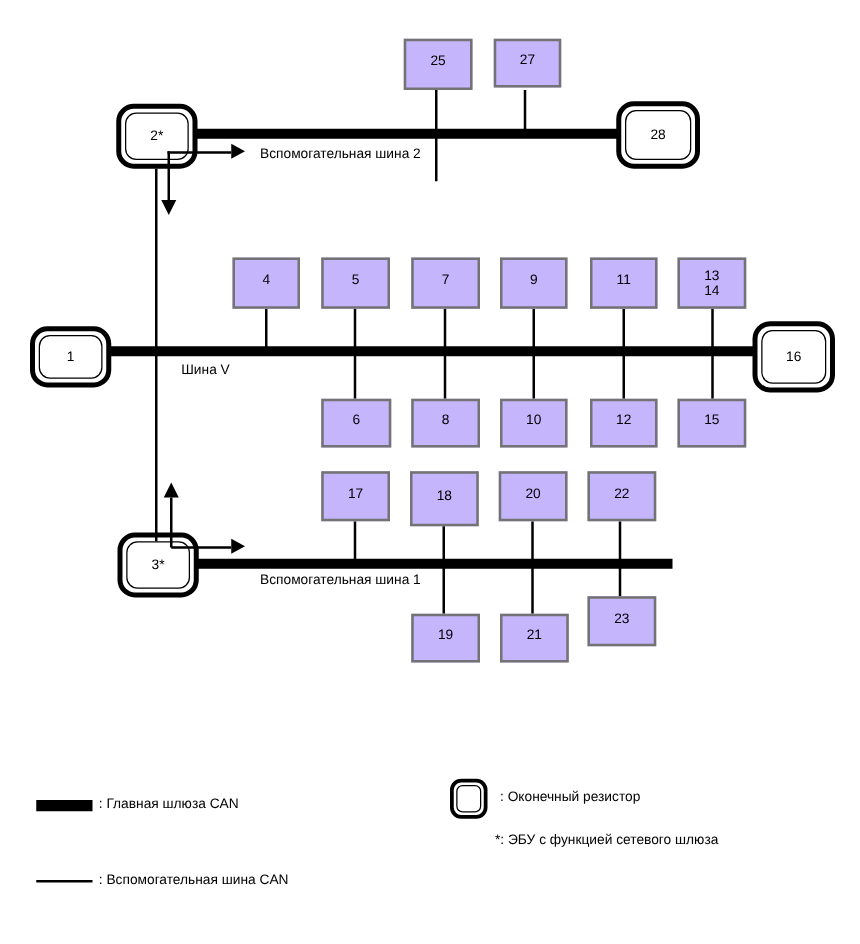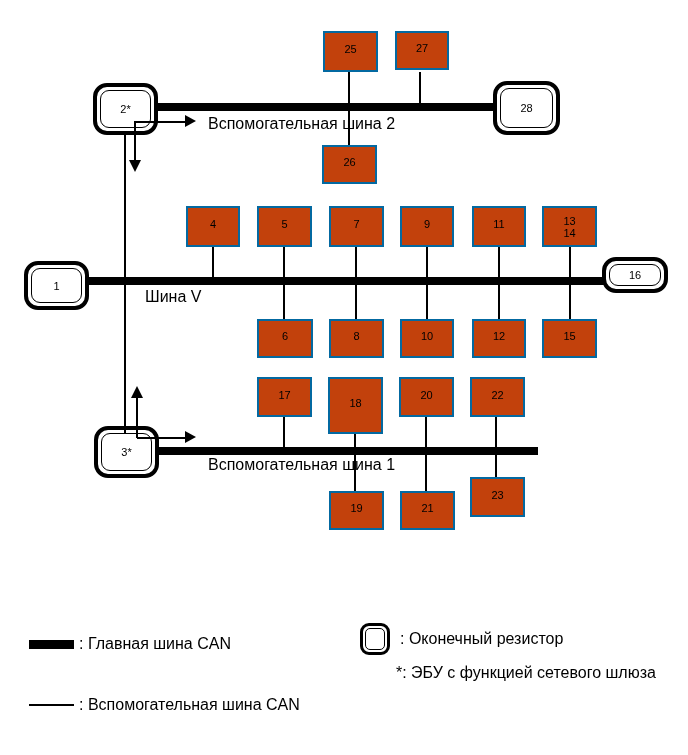--- a/index.html
+++ b/index.html
@@ -13,22 +13,22 @@
     width: 688px;
     height: 755px;
     background: #ffffff;
     color: #000000;
     overflow: hidden;
   }
   
   .node {
     position: absolute;
     box-sizing: border-box;
-    border: 2px solid #0369a1;
-    background: #c2410c;
+    border: 2px solid #737373;
+    background: #c4b5fd;
     display: flex;
     align-items: center;
     justify-content: center;
     font-size: 11px;
     line-height: 12px;
     text-align: center;
     white-space: pre-line;
     padding-bottom: 5px;
     z-index: 3;
   }
@@ -103,21 +103,21 @@
   .tri-up {
     position: absolute;
     width: 0; height: 0;
     border-left: 6px solid transparent;
     border-right: 6px solid transparent;
     border-bottom: 12px solid #000;
     z-index: 6;
   }
   .lbl {
     position: absolute;
-    font-size: 16px;
+    font-size: 11px;
     line-height: 13px;
     white-space: nowrap;
     z-index: 4;
   }
   
   .legend-swatch-thick {
     position: absolute;
     background: #000;
     z-index: 2;
   }
@@ -154,36 +154,35 @@
   </div>
   <div class="term" style="left:493px; top:81px; width:67px; height:54px;">
     <div class="term-inner">28</div>
   </div>
 
   <div class="conn" style="left:348px; top:72px; height:73px;"></div>
   <div class="conn" style="left:419px; top:72px; height:35px;"></div>
 
   <div class="node" style="left:323px; top:31px; width:55px; height:41px;">25</div>
   <div class="node" style="left:395px; top:31px; width:54px; height:39px;">27</div>
-  <div class="node" style="left:322px; top:145px; width:55px; height:39px;">26</div>
 
   <div class="hline" style="left:134px; top:121px; width:51px;"></div>
   <div class="tri-right" style="left:185px; top:115px;"></div>
   <div class="vline" style="left:134px; top:121px; height:39px;"></div>
   <div class="tri-down" style="left:129px; top:160px;"></div>
 
   <div class="gateway-line" style="left:124px; top:135px; height:298px;"></div>
 
   <div class="bus" style="left:85px; top:277px; width:520px;"></div>
   <div class="lbl" style="left:145px; top:290px;">Шина V</div>
 
   <div class="term" style="left:24px; top:261px; width:65px; height:49px;">
     <div class="term-inner">1</div>
   </div>
-  <div class="term" style="left:602px; top:257px; width:66px; height:36px;">
+  <div class="term" style="left:602px; top:257px; width:66px; height:57px;">
     <div class="term-inner">16</div>
   </div>
 
   <div class="conn" style="left:212px; top:247px; height:34px;"></div>
   <div class="conn" style="left:283px; top:247px; height:72px;"></div>
   <div class="conn" style="left:355px; top:247px; height:72px;"></div>
   <div class="conn" style="left:426px; top:247px; height:72px;"></div>
   <div class="conn" style="left:498px; top:247px; height:72px;"></div>
   <div class="conn" style="left:569px; top:246px; height:73px;"></div>
 
@@ -207,35 +206,35 @@
   <div class="term" style="left:94px; top:426px; width:65px; height:52px;">
     <div class="term-inner">3*</div>
   </div>
 
   <div class="conn" style="left:283px; top:417px; height:34px;"></div>
   <div class="conn" style="left:354px; top:417px; height:74px;"></div>
   <div class="conn" style="left:425px; top:417px; height:74px;"></div>
   <div class="conn" style="left:495px; top:417px; height:74px;"></div>
 
   <div class="node" style="left:257px; top:377px; width:55px; height:40px;">17</div>
-  <div class="node" style="left:328px; top:377px; width:55px; height:57px;">18</div>
+  <div class="node" style="left:328px; top:377px; width:55px; height:44px;">18</div>
   <div class="node" style="left:399px; top:377px; width:55px; height:40px;">20</div>
   <div class="node" style="left:470px; top:377px; width:55px; height:40px;">22</div>
 
   <div class="node" style="left:329px; top:491px; width:55px; height:39px;">19</div>
   <div class="node" style="left:400px; top:491px; width:55px; height:39px;text-align:center;">21</div>
   <div class="node" style="left:470px; top:477px; width:55px; height:40px;">23</div>
 
   <div class="vline" style="left:136px; top:398px; height:40px;"></div>
   <div class="tri-up" style="left:131px; top:386px;"></div>
   <div class="hline" style="left:137px; top:437px; width:48px;"></div>
   <div class="tri-right" style="left:185px; top:431px;"></div>
 
   <div class="legend-swatch-thick" style="left:29px; top:640px; width:45px; height:9px;"></div>
-  <div class="lbl" style="left:79px; top:637px;">: Главная шина CAN</div>
+  <div class="lbl" style="left:79px; top:637px;">: Главная шлюза CAN</div>
 
   <div class="legend-swatch-thin" style="left:29px; top:704px; width:45px; height:2px;"></div>
   <div class="lbl" style="left:79px; top:698px;">: Вспомогательная шина CAN</div>
 
   <div class="legend-term" style="left:360px; top:623px; width:30px; height:32px;">
     <div class="term-inner"></div>
   </div>
   <div class="lbl" style="left:400px; top:632px;">: Оконечный резистор</div>
 
   <div class="lbl" style="left:396px; top:666px;">*: ЭБУ с функцией сетевого шлюза</div>

